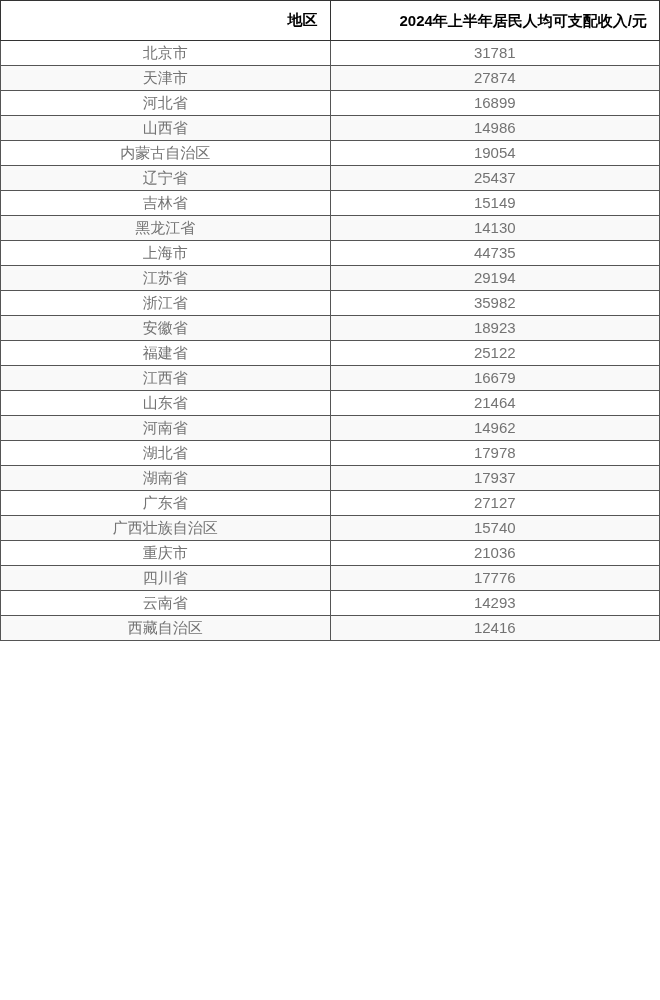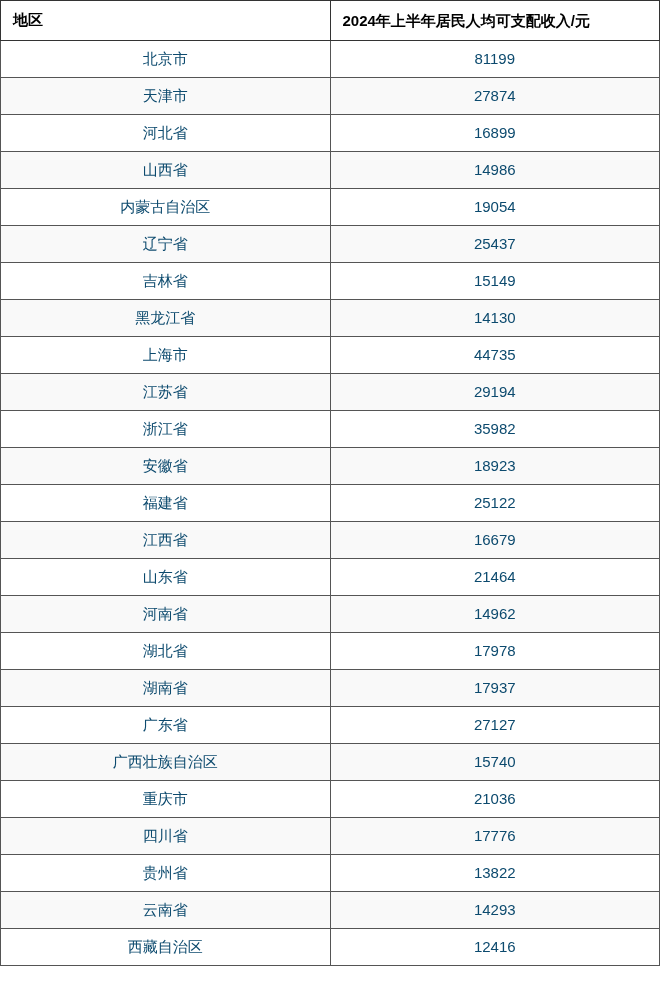--- a/index.html
+++ b/index.html
@@ -25,34 +25,34 @@
 
     table {
       width: 100%;
       border-collapse: collapse;
       border: 1.5px solid #333;
     }
 
     thead tr th {
       border: 1px solid #333;
       padding: 8px 12px;
-      text-align: left;
+      text-align: right;
       font-size: 15px;
       font-weight: bold;
       background: #ffffff;
       color: #000000;
       line-height: 1.5;
     }
 
     tbody tr td {
       border: 1px solid #555;
-      padding: 6px 12px;
+      padding: 0 12px;
       text-align: center;
       font-size: 15px;
-      color: #0c4a6e;
+      color: #737373;
       background: #ffffff;
       line-height: 1.6;
     }
 
     tbody tr:nth-child(even) td {
       background: #f9f9f9;
     }
 
     .col-region {
       width: 50%;
@@ -73,21 +73,21 @@
   <table>
     <thead>
       <tr>
         <th class="col-region">地区</th>
         <th class="col-income">2024年上半年居民人均可支配收入/元</th>
       </tr>
     </thead>
     <tbody id="table-body">
     <tr>
           <td>北京市</td>
-          <td>81199</td>
+          <td>31781</td>
         </tr>
         <tr>
           <td>天津市</td>
           <td>27874</td>
         </tr>
         <tr>
           <td>河北省</td>
           <td>16899</td>
         </tr>
         <tr>
@@ -160,24 +160,20 @@
         </tr>
         <tr>
           <td>重庆市</td>
           <td>21036</td>
         </tr>
         <tr>
           <td>四川省</td>
           <td>17776</td>
         </tr>
         <tr>
-          <td>贵州省</td>
-          <td>13822</td>
-        </tr>
-        <tr>
           <td>云南省</td>
           <td>14293</td>
         </tr>
         <tr>
           <td>西藏自治区</td>
           <td>12416</td>
         </tr>
       </tbody>
   </table>
 </div>

